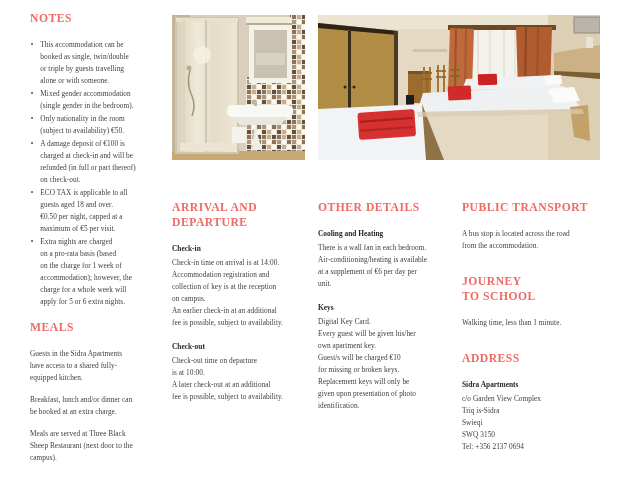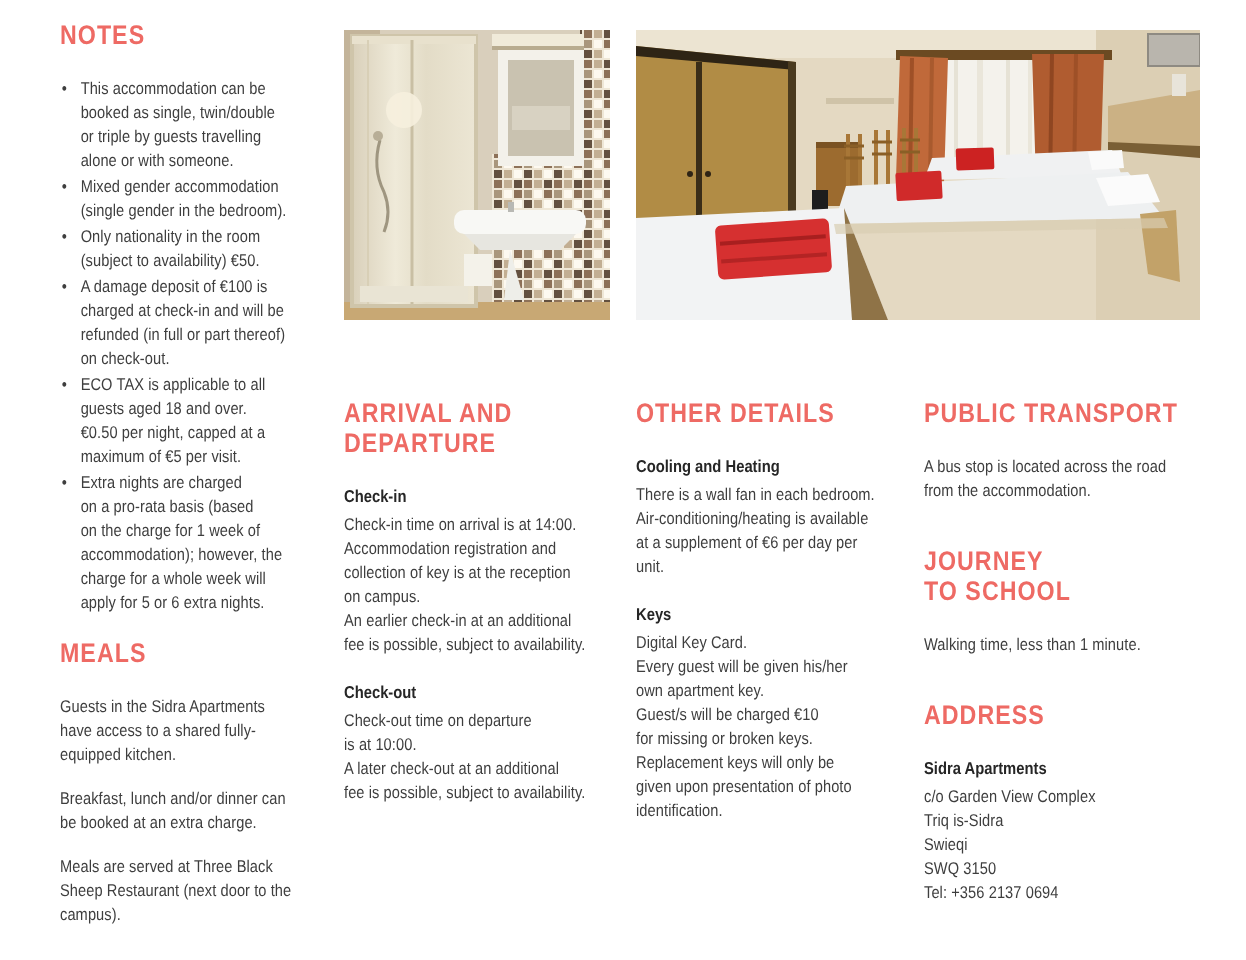--- a/index.html
+++ b/index.html
@@ -1,18 +1,18 @@
 <!DOCTYPE html>
 <html><head>
 <meta charset="utf-8">
 <style>
   html,body{margin:0;padding:0;background:#fff;}
   .page{
     position:relative;width:623px;height:480px;background:#ffffff;overflow:hidden;
-    font-family:Liberation Sans, sans-serif;color:#3e3e3e;
+    font-family:Liberation Serif, serif;color:#3e3e3e;
   }
   .col{position:absolute;}
   .scalex{transform:scaleX(0.86);transform-origin:0 0;}
   .section-title{
     color:#ee6a64;font-weight:bold;font-size:13.5px;letter-spacing:0.6px;
     margin:0 0 13px 0;white-space:pre-line;line-height:1.12;
   }
   .section-title.follow{margin-top:22px;}
   .body-text{
     font-size:8.5px;line-height:12px;color:#3e3e3e;white-space:pre-line;

